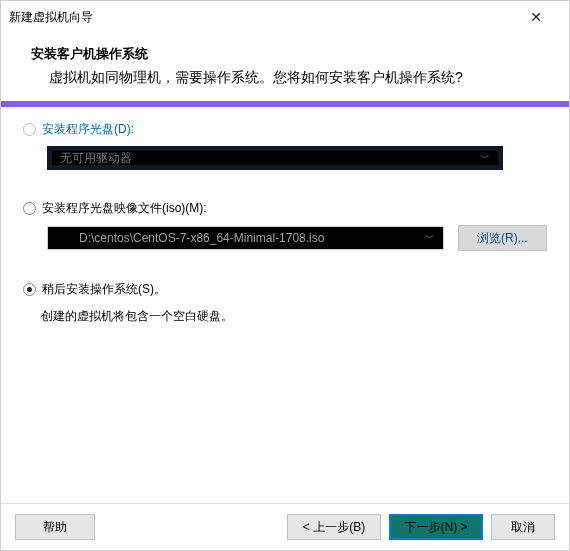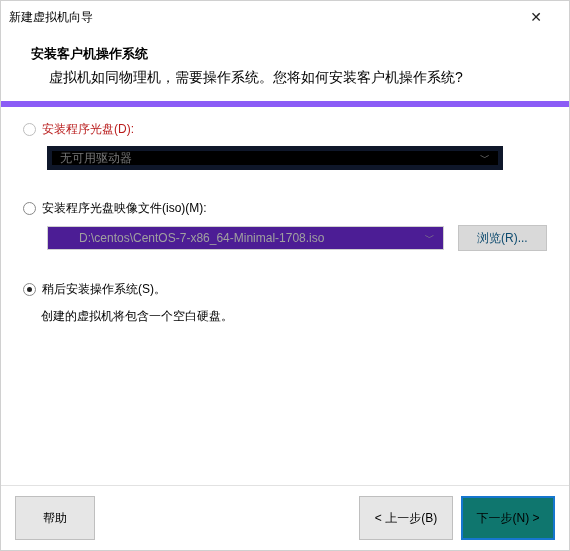--- a/index.html
+++ b/index.html
@@ -73,36 +73,36 @@
     background: #fff;
   }
   .radio.disabled { border-color: #bdbdbd; }
   .radio.selected::after {
     content: "";
     width: 5px; height: 5px;
     background: #222;
     border-radius: 50%;
   }
   .radio-label { font-size: 12px; }
-  .radio-label.disabled { color: #b91c1c; }
+  .radio-label.disabled { color: #0369a1; }
   .select-box {
     margin-left: 24px;
     height: 24px;
     width: 456px;
     background: #000000;
     border: 5px solid #0f172a;
     display: flex;
     align-items: center;
     justify-content: space-between;
     padding: 0 8px;
     color: #777;
     font-size: 12px;
   }
   .select-box.light {
-    background: #4c1d95;
+    background: #000000;
     border: 1px solid #d0d0d0;
     color: #a0a0a0;
     width: 400px;
     padding-left: 31px;
   }
   .chev { color: #888; font-size: 10px; }
   .iso-row { display: flex; align-items: center; gap: 14px; }
   .browse-btn {
     height: 26px;
     width: 90px;
@@ -124,21 +124,21 @@
     padding: 10px 14px;
     display: flex;
     align-items: center;
     justify-content: space-between;
   }
   .footer-left, .footer-right {
     display: flex;
     gap: 8px;
   }
   .btn {
-    height: 44px;
+    height: 26px;
     min-width: 94px;
     background: #e6e6e6;
     border: 1px solid #bfbfbf;
     font-size: 12px;
     display: flex;
     align-items: center;
     justify-content: center;
     cursor: pointer;
     padding: 0 10px;
   }
@@ -201,16 +201,17 @@
 
   </div>
 
   <div class="footer">
     <div class="footer-left">
       <div class="btn help">帮助</div>
     </div>
     <div class="footer-right">
       <div class="btn">&lt; 上一步(B)</div>
       <div class="btn default">下一步(N) &gt;</div>
+      <div class="btn cancel">取消</div>
     </div>
   </div>
 
 </div>
 
 </body></html>

